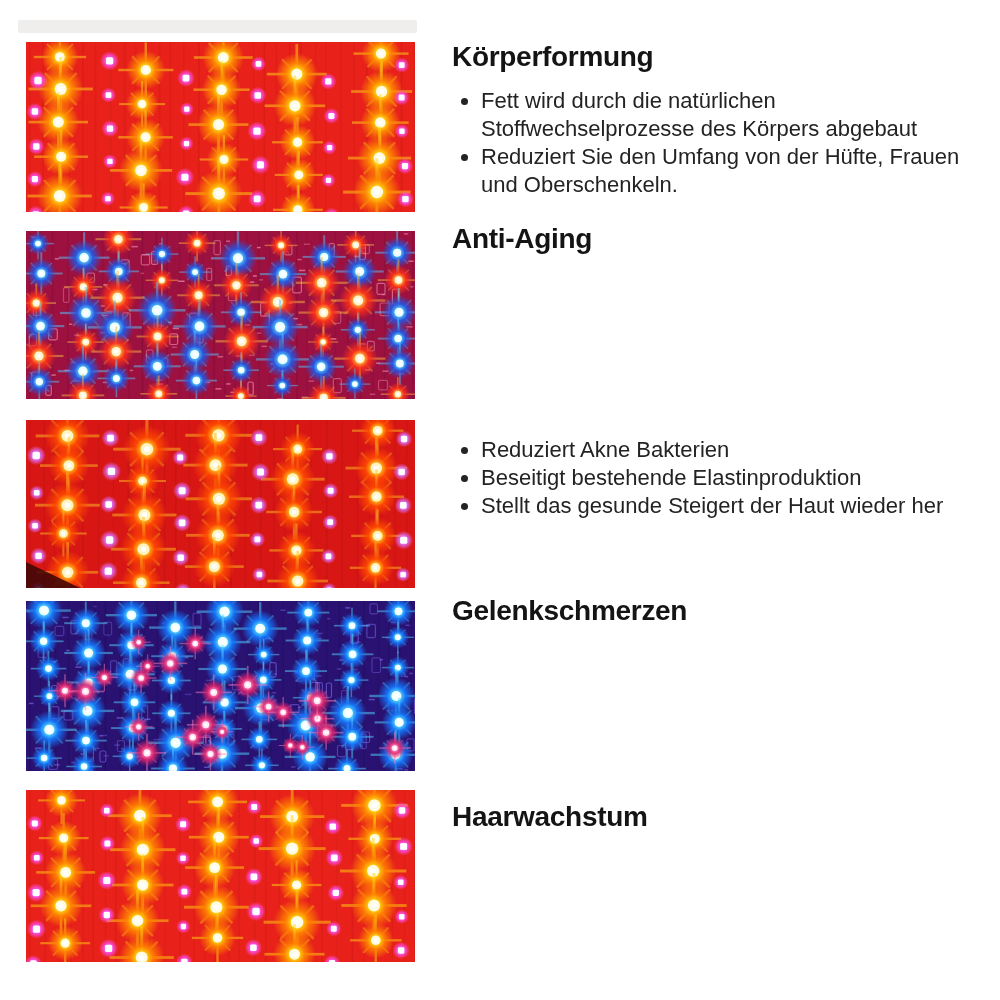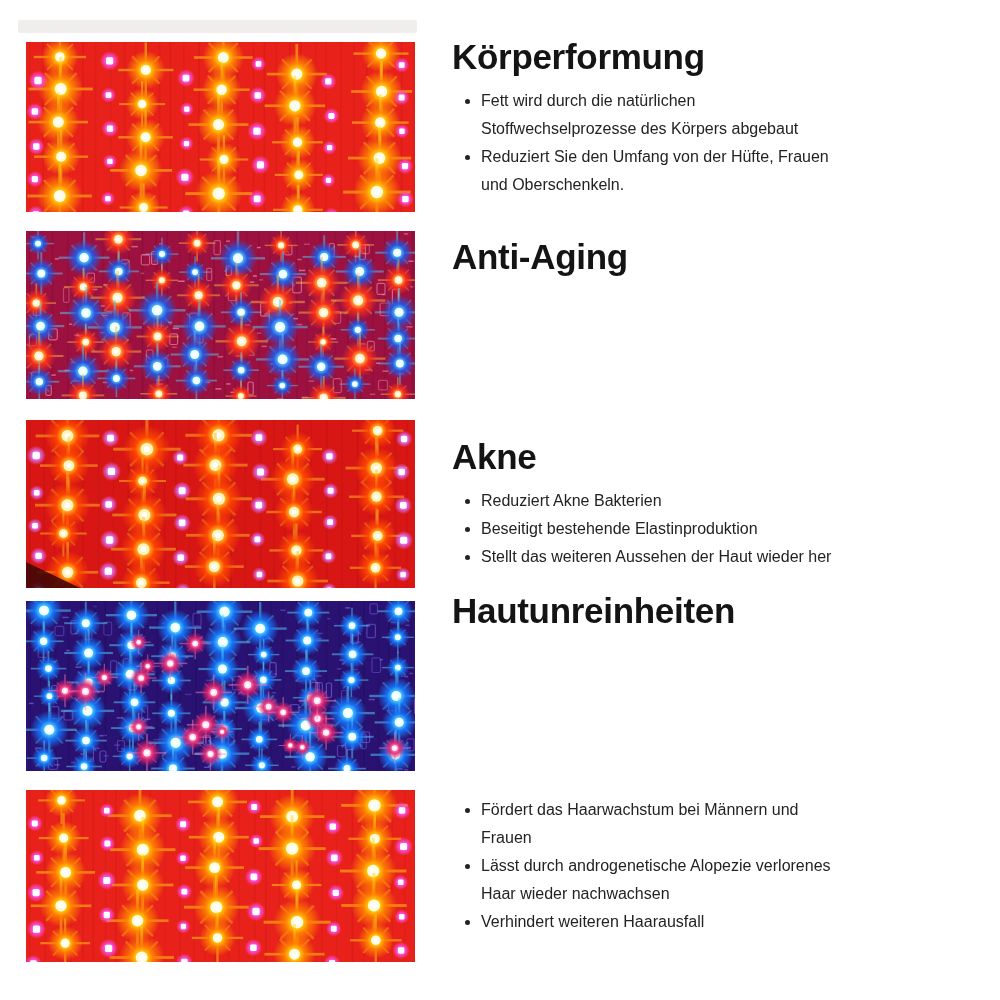--- a/index.html
+++ b/index.html
@@ -15,28 +15,28 @@
   .panel{
     position:absolute;left:26px;width:389px;overflow:hidden;background:#333;
   }
   .panel svg{display:block;width:100%;height:100%;}
   .p0{top:42px;height:170px}
   .p1{top:231px;height:168px}
   .p2{top:420px;height:168px}
   .p3{top:601px;height:170px}
   .p4{top:790px;height:172px}
   .text{position:absolute;left:452px;width:534px;}
-  .t0{top:36px}.t1{top:236px}.t2{top:436px}.t3{top:590px}.t4{top:796px}
+  .t0{top:36px}.t1{top:218px}.t2{top:436px}.t3{top:590px}.t4{top:796px}
   .text h2{
-    font-size:35px;line-height:42px;font-weight:700;letter-spacing:-0.3px;
+    font-size:28px;line-height:42px;font-weight:700;letter-spacing:-0.3px;
     color:#141414;margin:0 0 9px 0;font-family:"Liberation Sans",sans-serif;
   }
   .text ul{margin:0;padding-left:29px;}
   .text li{
-    font-size:16px;line-height:28px;color:#232323;white-space:pre-line;
+    font-size:22px;line-height:28px;color:#232323;white-space:pre-line;
     font-family:"Liberation Sans",sans-serif;
   }
 </style>
 </head>
 <body>
 
 <div class="page">
 
   <div class="top-strip"></div>
 
@@ -1553,25 +1553,24 @@
           <rect x="-3.2" y="-3.2" width="6.4" height="6.4" rx="1.4" fill="#ffffff"></rect>
         </g>
         <g transform="translate(377.1 154.6) scale(0.85)">
           <circle r="8.5" fill="url(#d2)"></circle>
           <rect x="-3.2" y="-3.2" width="6.4" height="6.4" rx="1.4" fill="#ffffff"></rect>
         </g>
         <polygon points="0,142 54,168 0,168" fill="#3a0606" opacity="0.85"></polygon>
       </svg>
     </div>
   <div class="text t2">
-    <h2>Akne</h2>
     <ul>
       <li>Reduziert Akne Bakterien</li>
       <li>Beseitigt bestehende Elastinproduktion</li>
-      <li>Stellt das weiteren Aussehen der Haut wieder her</li>
+      <li>Stellt das gesunde Steigert der Haut wieder her</li>
     </ul>
   </div>
 
   <div class="panel p3">
       <svg xmlns="http://www.w3.org/2000/svg" viewBox="0 0 389 170" width="100%" height="100%" preserveAspectRatio="none">
         <defs>
           <radialGradient id="g3_0">
             <stop offset="0" stop-color="#f0ffff"></stop>
             <stop offset="0.22" stop-color="#53d6ff"></stop>
             <stop offset="0.5" stop-color="#1478ff" stop-opacity="0.9"></stop>
@@ -2441,21 +2440,21 @@
           <rect x="-27" y="-1.2" width="54" height="2.4" fill="#ff7bb8" opacity="0.5" transform="rotate(90)"></rect>
           <rect x="-19" y="-1" width="38" height="2" fill="#ff7bb8" opacity="0.35" transform="rotate(45)"></rect>
           <rect x="-19" y="-1" width="38" height="2" fill="#ff7bb8" opacity="0.35" transform="rotate(135)"></rect>
           <circle r="19" fill="url(#g3_1)"></circle>
           <circle r="5" fill="#ffe8f4"></circle>
           <circle r="2.3" fill="#ffffff"></circle>
         </g>
       </svg>
     </div>
   <div class="text t3">
-    <h2>Hautunreinheiten</h2>
+    <h2>Gelenkschmerzen</h2>
   </div>
 
   <div class="panel p4">
       <svg xmlns="http://www.w3.org/2000/svg" viewBox="0 0 389 172" width="100%" height="100%" preserveAspectRatio="none">
         <defs>
           <radialGradient id="g4_0">
             <stop offset="0" stop-color="#fffbe0"></stop>
             <stop offset="0.22" stop-color="#ffd410"></stop>
             <stop offset="0.5" stop-color="#ff8200" stop-opacity="0.9"></stop>
             <stop offset="1" stop-color="#ff8200" stop-opacity="0"></stop>
@@ -2839,22 +2838,16 @@
           <circle r="8.5" fill="url(#d4)"></circle>
           <rect x="-3.2" y="-3.2" width="6.4" height="6.4" rx="1.4" fill="#ffffff"></rect>
         </g>
         <g transform="translate(375.1 160.4) scale(1.02)">
           <circle r="8.5" fill="url(#d4)"></circle>
           <rect x="-3.2" y="-3.2" width="6.4" height="6.4" rx="1.4" fill="#ffffff"></rect>
         </g>
       </svg>
     </div>
   <div class="text t4">
-    <ul>
-      <li>Fördert das Haarwachstum bei Männern und
-Frauen</li>
-      <li>Lässt durch androgenetische Alopezie verlorenes
-Haar wieder nachwachsen</li>
-      <li>Verhindert weiteren Haarausfall</li>
-    </ul>
+    <h2>Haarwachstum</h2>
   </div>
 
 </div>
 
 </body></html>

